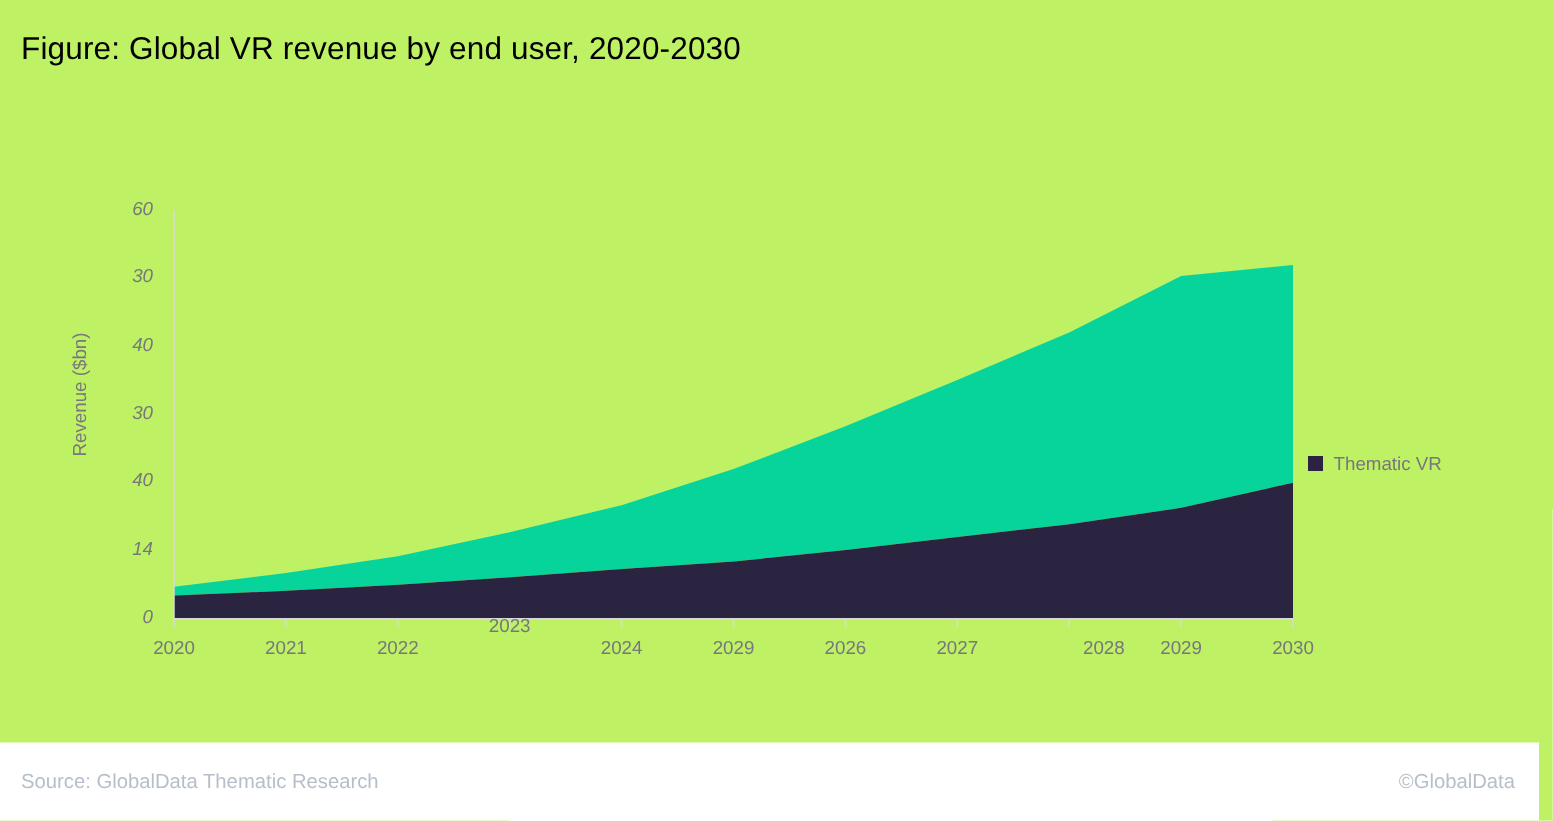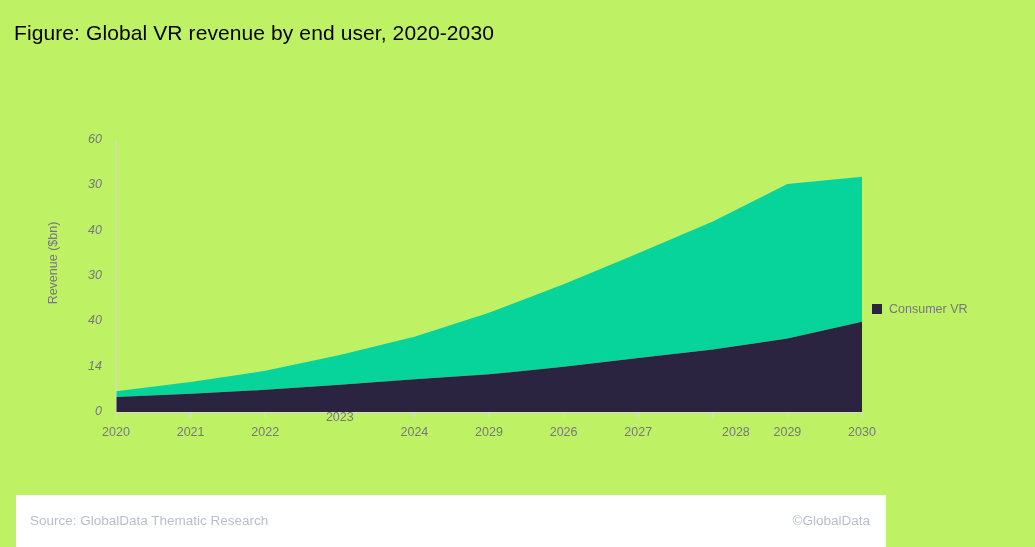--- a/index.html
+++ b/index.html
@@ -98,23 +98,23 @@
   .legend-label {
     font-size: 12.5px;
     color: #77777c;
     font-family: "Liberation Sans", sans-serif;
     white-space: nowrap;
   }
 
   
   #footer-bar {
     position: absolute;
-    left: 16px;
+    left: 0;
     bottom: 0;
-    width: 870px;
+    width: 1026px;
     height: 52px;
     background: #ffffff;
   }
   #footer-source {
     position: absolute;
     left: 14px;
     top: 18px;
     font-size: 13.5px;
     color: #b6bfc9;
     font-family: "Liberation Sans", sans-serif;
@@ -183,21 +183,21 @@
         <div class="axis-tick-label x-tick-label" style="left: 675.8px; top: 425px; text-align: right;">2028</div>
         <div class="axis-tick-label x-tick-label" style="left: 750.4px; top: 425px;">2029</div>
         <div class="axis-tick-label x-tick-label" style="left: 825px; top: 425px;">2030</div>
       </div>
 
     <div id="y-axis-title">Revenue ($bn)</div>
 
     <div id="legend">
       <div class="legend-item">
         <span class="legend-swatch" style="background:#2b2440"></span>
-        <span class="legend-label">Consumer VR</span>
+        <span class="legend-label">Thematic VR</span>
       </div>
     </div>
   </div>
 
   <div id="footer-bar">
     <div id="footer-source">Source: GlobalData Thematic Research</div>
     <div id="footer-copyright">©GlobalData</div>
   </div>
 
 </div>

